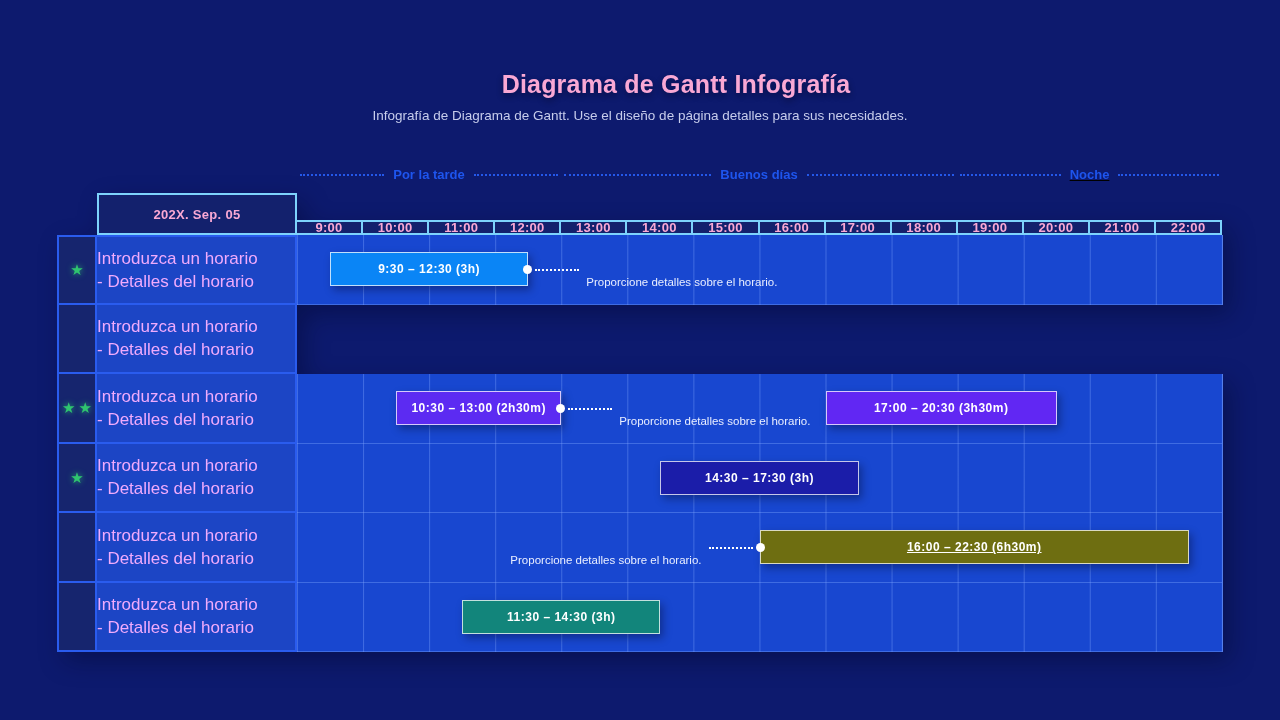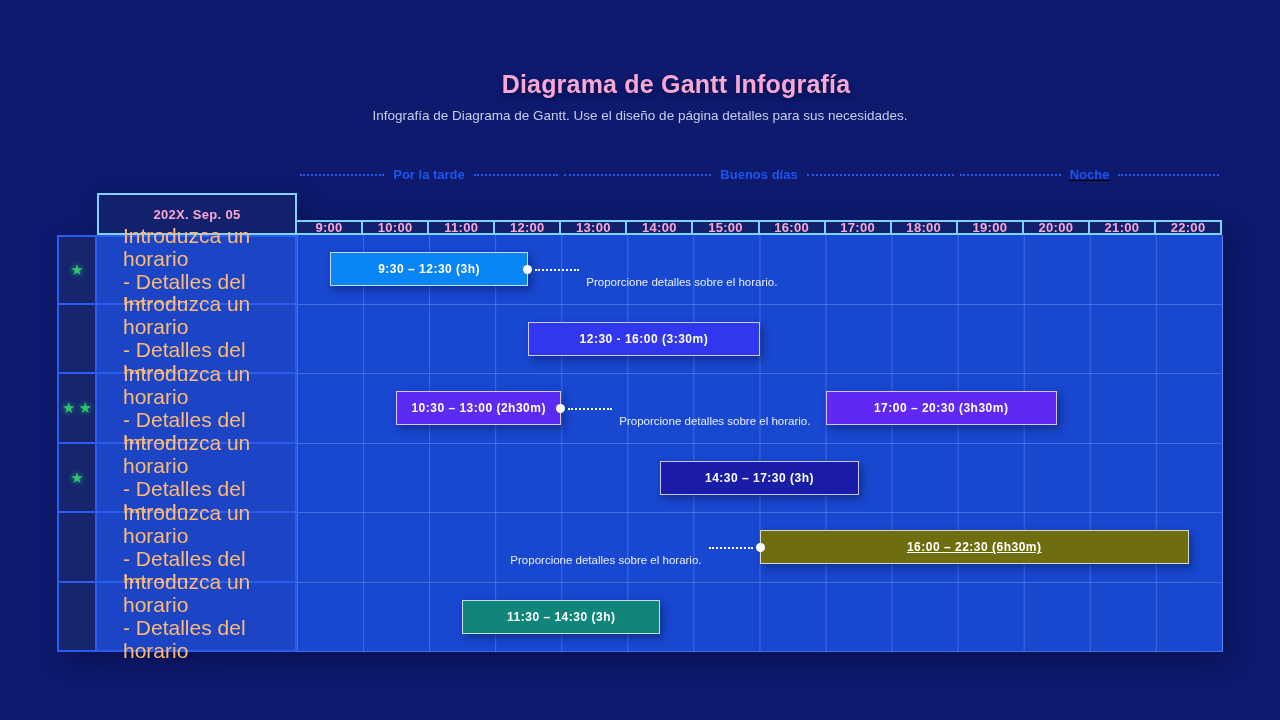--- a/index.html
+++ b/index.html
@@ -58,21 +58,21 @@
   .g-row + .g-row .star-cell,
   .g-row + .g-row .label-cell{border-top:0;}
   .star{
     color:#2fc56f;font-size:15px;line-height:1;
     text-shadow:0 0 6px rgba(47,197,111,.8);
   }
   .label-cell{
     width:200px;flex:none;background:#1c45c5;
     border:2px solid #2a5cee;border-left:0;
     display:flex;flex-direction:column;justify-content:center;
-    padding-left:26px;color:#fdba74;font-size:21px;line-height:23px;font-weight:500;
+    color:#f0abfc;font-size:17px;line-height:23px;font-weight:500;
   }
   .chart-cell{
     position:relative;width:925px;flex:none;background:#1847d0;
     background-image:linear-gradient(to right, rgba(130,168,255,.38) 1px, transparent 1px);
     background-size:66.071px 100%;
     border-bottom:1px solid rgba(130,168,255,.38);
     border-right:1px solid rgba(130,168,255,.38);
   }
 
   
@@ -156,25 +156,20 @@
               <span class="note-text">Proporcione detalles sobre el horario.</span>
             </div>
           </div>
         </div>
         <div class="g-row">
           <div class="cell star-cell"></div>
           <div class="cell label-cell">
             <span>Introduzca un horario</span>
             <span>- Detalles del horario</span>
           </div>
-          <div class="chart-cell">
-            <div class="bar" style="left: 231.25px; width: 231.25px; background: rgb(49, 54, 239);">
-              <span>12:30 - 16:00 (3:30m)</span>
-            </div>
-          </div>
         </div>
         <div class="g-row">
           <div class="cell star-cell">
             <span class="star">★</span>
             <span class="star">★</span>
           </div>
           <div class="cell label-cell">
             <span>Introduzca un horario</span>
             <span>- Detalles del horario</span>
           </div>

